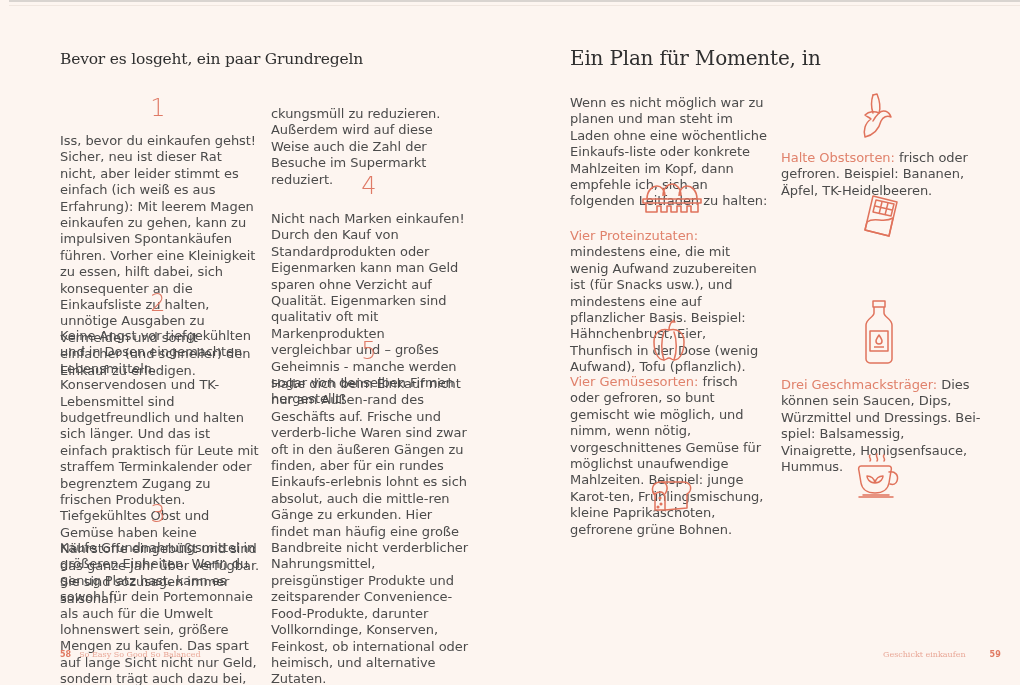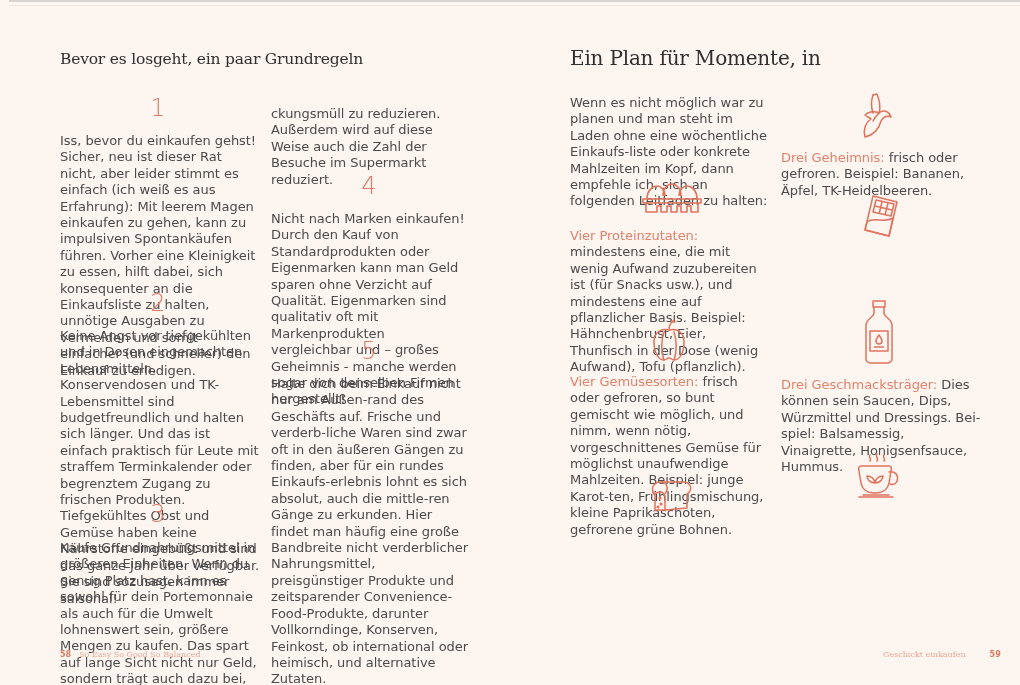--- a/index.html
+++ b/index.html
@@ -90,21 +90,21 @@
     </div>
 
     <div class="icon" style="left:340px; top:91px;">
       <svg width="34" height="46" viewBox="0 0 34 46" fill="none" stroke="#e0735c" stroke-width="1.5" stroke-linecap="round" stroke-linejoin="round">
         <path d="M14 2 L18 1 C20 6 22 14 20 20"></path>
         <path d="M14 2 C12 8 12 14 14 20"></path>
         <path d="M6 22 C10 18 16 18 20 20 C24 16 30 18 32 24 C28 22 24 24 22 28 C20 36 14 42 6 44 C4 38 6 30 12 26 C10 24 8 24 6 22 Z"></path>
         <path d="M20 20 C18 22 16 24 14 28"></path>
       </svg>
     </div>
-    <p class="body" style="left:262px; top:148px; width:200px;"><span class="hl">Drei Geheimnis:</span><span> frisch oder gefroren. Beispiel: Bananen, Äpfel, TK-Heidelbeeren.</span></p>
+    <p class="body" style="left:262px; top:148px; width:200px;"><span class="hl">Halte Obstsorten:</span><span> frisch oder gefroren. Beispiel: Bananen, Äpfel, TK-Heidelbeeren.</span></p>
 
     <div class="icon" style="left:342px; top:192px;">
       <svg width="38" height="52" viewBox="0 0 38 52" fill="none" stroke="#e0735c" stroke-width="1.5" stroke-linejoin="round">
         <path d="M12 2 L36 8 L28 42 L4 36 Z"></path>
         <path d="M15 6 L33 10 L30 22 L12 18 Z"></path>
         <path d="M21 8 L18 20 M27 9 L24 21 M14 12 L31 16"></path>
         <path d="M6 28 C14 22 22 30 32 24 L28 42 L4 36 Z"></path>
       </svg>
     </div>
 

